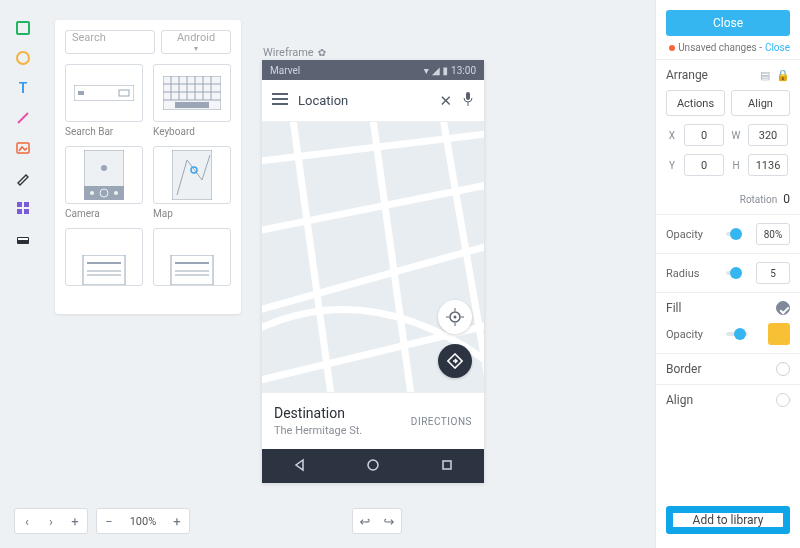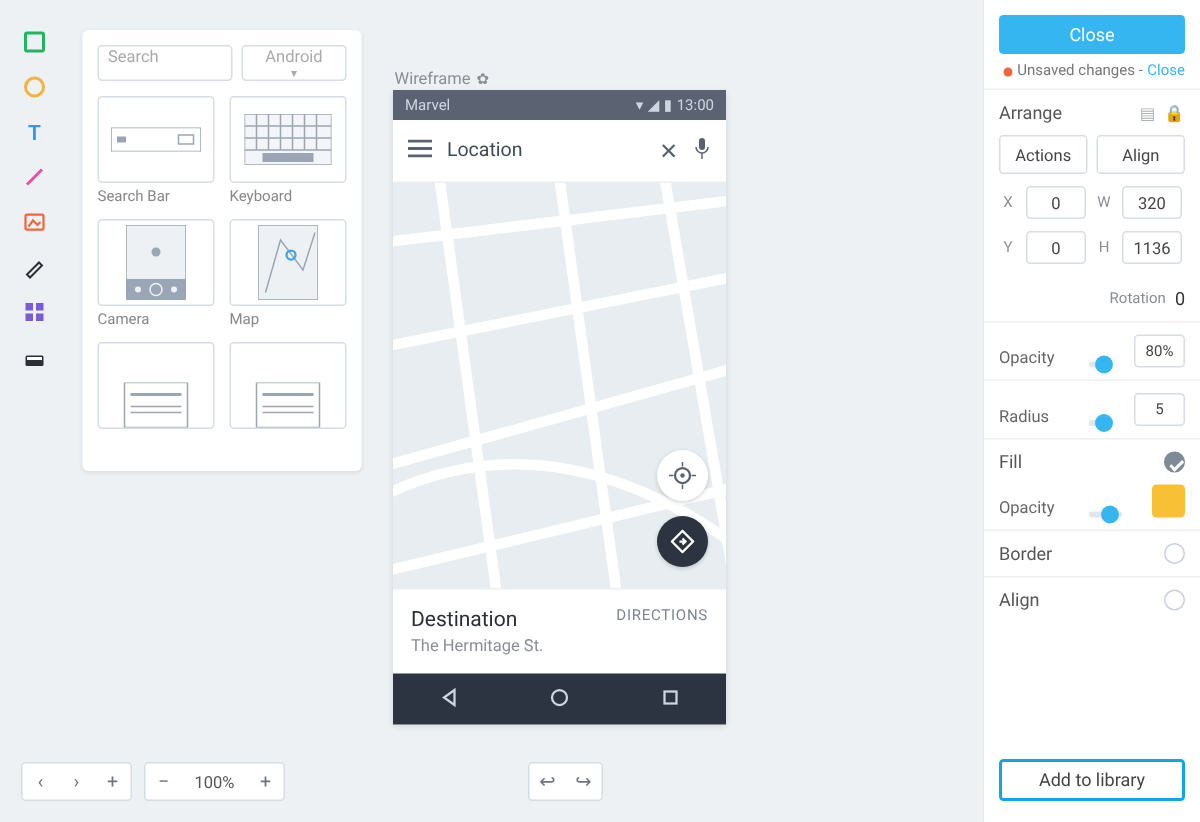--- a/index.html
+++ b/index.html
@@ -25,21 +25,21 @@
 .statusbar { height: 20px; background: #5b6373; color: #cfd5df; display: flex; align-items: center; padding: 0 8px; font-size: 10px; }
 .statusbar .spacer { flex: 1; }
 .statusbar .ic { margin-left: 3px; }
 .searchrow { height: 42px; background: #fff; display: flex; align-items: center; padding: 0 10px; gap: 10px; border-bottom: 1px solid #eceff2; }
 .searchrow .loc { flex: 1; font-size: 13px; color: #3f4a57; }
 .mapimg { height: 270px; background: #e8edf1; position: relative; overflow: hidden; }
 .roads path { stroke: #fff; stroke-width: 7; fill: none; }
 .fab { position: absolute; right: 12px; width: 34px; height: 34px; border-radius: 50%; display: flex; align-items: center; justify-content: center; box-shadow: 0 1px 3px rgba(0,0,0,0.18); }
 .fab.locate { bottom: 58px; background: #fff; }
 .fab.dir { bottom: 14px; background: #2c3442; }
-.destpanel { padding: 12px 12px; display: flex; align-items: flex-start; justify-content: space-between; border-top: 1px solid #eceff2; }
+.destpanel { padding: 12px 12px; display: flex; align-items: center; justify-content: space-between; border-top: 1px solid #eceff2; }
 .destpanel .d1 { font-size: 14px; color: #2b2f36; }
 .destpanel .d2 { font-size: 11px; color: #8a8f97; margin-top: 3px; }
 .destpanel .dir { font-size: 10px; color: #7d8591; letter-spacing: 0.5px; }
 .navbar { height: 34px; background: #2c3442; display: flex; align-items: center; justify-content: space-around; }
 
 
 .inspector { position: absolute; right: 0; top: 0; width: 145px; height: 100%; background: #fff; border-left: 1px solid #e5e9ee; display: flex; flex-direction: column; }
 .close-btn { margin: 10px 10px 6px 10px; height: 26px; background: #35b6f1; color: #fff; display: flex; align-items: center; justify-content: center; border-radius: 3px; font-size: 12px; cursor: pointer; }
 .unsaved { font-size: 10px; color: #777; display: flex; align-items: center; justify-content: flex-end; gap: 3px; padding: 0 10px 6px 10px; }
 .unsaved .dot { width: 6px; height: 6px; background: #f5663a; border-radius: 50%; }
@@ -47,30 +47,30 @@
 .section { border-top: 1px solid #edf0f3; padding: 8px 10px; }
 .sec-head { display: flex; align-items: center; justify-content: space-between; font-size: 12px; color: #555; }
 .sec-head .icons { color: #aab1ba; font-size: 11px; display: flex; gap: 6px; }
 .btnrow { display: flex; gap: 6px; margin-top: 8px; }
 .btnrow .ibtn { flex: 1; height: 26px; border: 1px solid #d8dde3; border-radius: 3px; display: flex; align-items: center; justify-content: center; font-size: 11px; color: #444; cursor: pointer; }
 .dimrow { display: flex; align-items: center; gap: 6px; margin-top: 8px; }
 .dimrow .lbl { width: 12px; font-size: 10px; color: #8a8f97; text-align: center; }
 .dimrow .num { width: 40px; height: 22px; border: 1px solid #d8dde3; border-radius: 3px; font-size: 11px; text-align: center; color: #444; display: flex; align-items: center; justify-content: center; }
 .rotrow { display: flex; align-items: center; justify-content: flex-end; gap: 6px; margin-top: 16px; }
 .rotrow .lbl2 { font-size: 10px; color: #8a8f97; }
-.proprow { display: flex; align-items: flex-end; gap: 20px; }
+.proprow { display: flex; align-items: center; gap: 20px; }
 .proprow .pl { width: 40px; font-size: 11px; color: #666; }
 .proprow .slider { flex: 1; height: 4px; background: #e2e6eb; border-radius: 2px; position: relative; }
 .proprow .knob { width: 12px; height: 12px; border-radius: 50%; background: #35b6f1; position: absolute; top: -4px; }
 .proprow .val { width: 34px; height: 22px; border: 1px solid #d8dde3; border-radius: 3px; font-size: 10px; display: flex; align-items: center; justify-content: center; color: #444; }
 .swatch { width: 22px; height: 22px; border-radius: 3px; background: #f8c034; }
 .radio-ind { width: 14px; height: 14px; border-radius: 50%; border: 1px solid #cbd1d9; }
 .radio-ind.on { background: #7e8999; border-color: #7e8999; position: relative; }
 .radio-ind.on::after { content: ""; position: absolute; left: 3px; top: 5px; width: 7px; height: 3px; border-left: 2px solid #fff; border-bottom: 2px solid #fff; transform: rotate(-45deg); }
-.add-lib { margin: auto 10px 14px 10px; height: 28px; border: 2px solid #0ea5e9; border-radius: 3px; display: flex; align-items: center; justify-content: center; font-size: 12px; color: #444; cursor: pointer; }
+.add-lib { margin: auto 10px 14px 10px; height: 28px; border: 7px solid #0ea5e9; border-radius: 3px; display: flex; align-items: center; justify-content: center; font-size: 12px; color: #444; cursor: pointer; }
 
 
 .bottom-left { position: absolute; left: 14px; bottom: 14px; display: flex; gap: 8px; }
 .pager, .zoomer { height: 26px; background: #fff; border: 1px solid #d8dde3; border-radius: 3px; display: flex; align-items: center; }
 .pg-btn { width: 24px; display: flex; align-items: center; justify-content: center; color: #6d7580; cursor: pointer; font-size: 13px; }
 .zoomv { width: 44px; text-align: center; font-size: 11px; color: #555; }
 .bottom-center { position: absolute; left: 352px; bottom: 14px; height: 26px; background: #fff; border: 1px solid #d8dde3; border-radius: 3px; display: flex; align-items: center; }
 </style>
 </head>
 <body>

